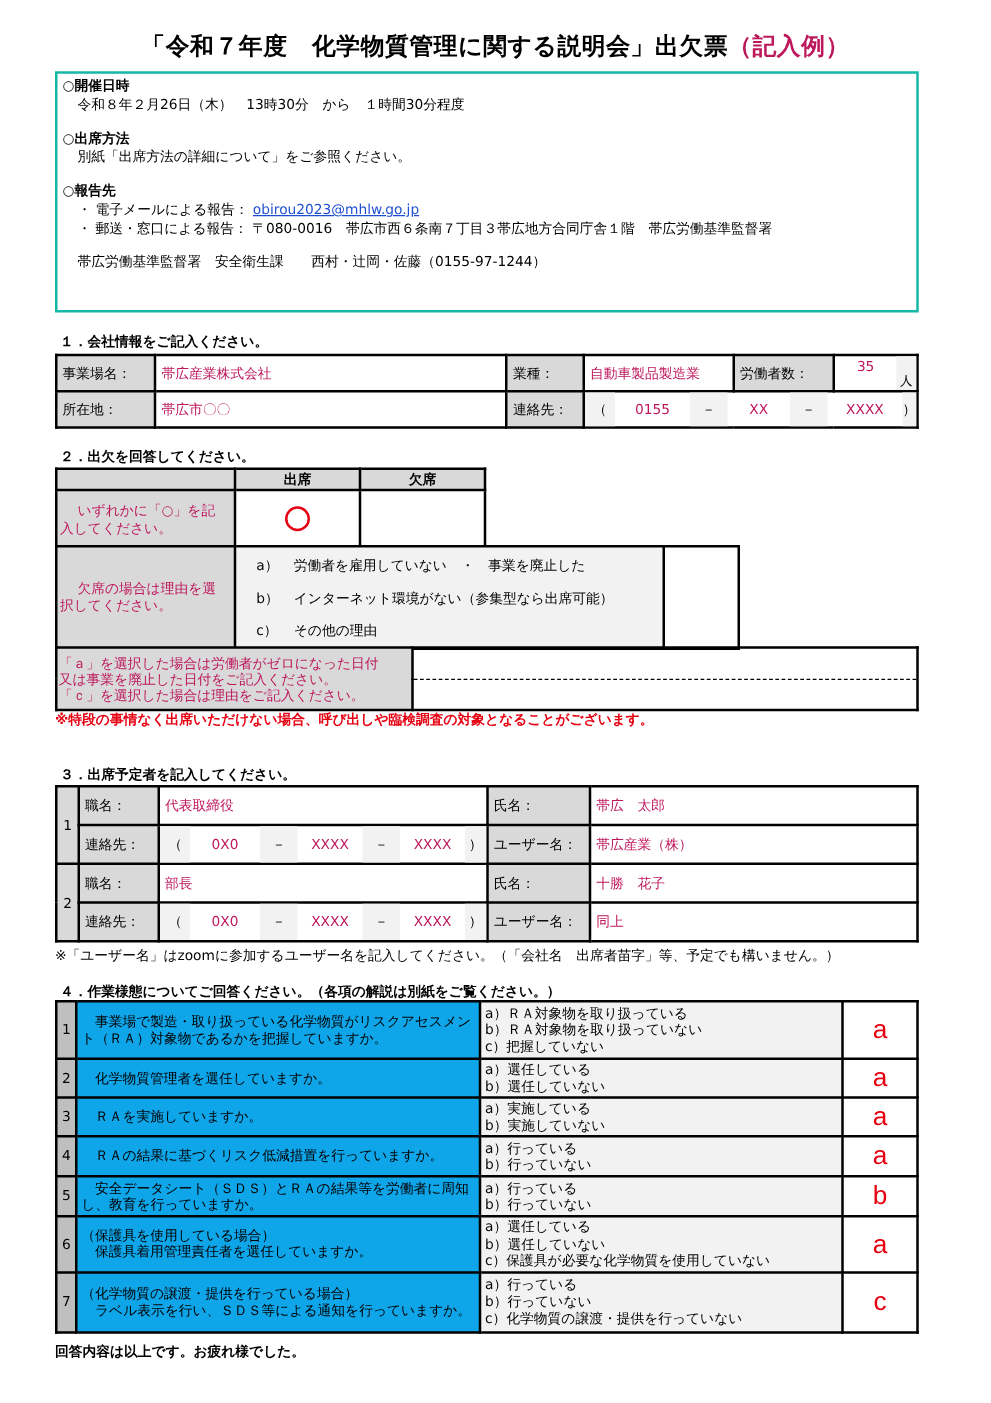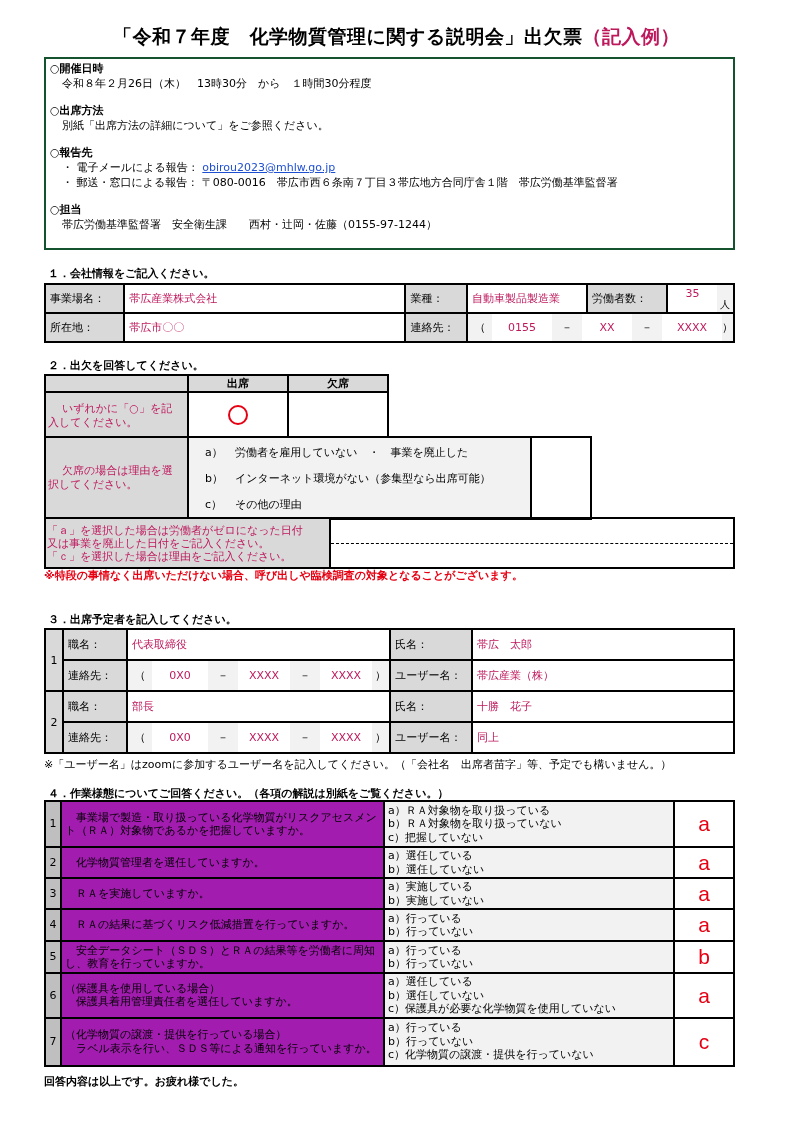--- a/index.html
+++ b/index.html
@@ -7,21 +7,21 @@
   body { font-family: "DejaVu Sans", "Liberation Sans", sans-serif; color: #000; position: relative; overflow: hidden; }
   .red { color: #be185d; }
   .bold { font-weight: normal; }
   .gray { background: #d9d9d9; }
   .lgray { background: #f2f2f2; }
 
   
   .title { position: absolute; left: 0; top: 24px; width: 793px; text-align: center; font-size: 19px; font-weight: bold; letter-spacing: 0.5px; }
 
   
-  .info-box { position: absolute; left: 44px; top: 57px; width: 691px; height: 193px; border: 2px solid #14532d; padding: 2px 4px; font-size: 11px; line-height: 15px; }
+  .info-box { position: absolute; left: 44px; top: 57px; width: 691px; height: 193px; border: 2px solid #14b8a6; padding: 2px 4px; font-size: 11px; line-height: 15px; }
   .info-box .hdr { font-weight: bold; }
   .info-box .ln { padding-left: 12px; }
   .info-box .gap { height: 12px; }
   .link { color: #1f4fd1; text-decoration: underline; }
 
   .sec-title { position: absolute; left: 48px; font-size: 11px; font-weight: bold; }
 
   table { border-collapse: collapse; position: absolute; font-size: 11px; }
   td { border: 2px solid #000; padding: 0 4px; vertical-align: middle; height: 28px; }
 
@@ -38,21 +38,21 @@
   
   #t3 { left: 44px; top: 628px; width: 691px; }
   #t3 td { height: 31px; }
   .note3 { position: absolute; left: 44px; top: 757px; font-size: 11px; }
 
   
   #t4 { left: 44px; top: 800px; width: 691px; }
   #t4 td { font-size: 11px; line-height: 13.5px; padding: 1px 3px; }
   #t4 td.num { width: 16px; background: #bfbfbf; text-align: center; padding: 0; }
   #t4 td.ans { width: 60px; background: #fff; text-align: center; font-size: 21px; color: #e60012; font-family: "Liberation Sans", sans-serif; }
-  #t4 td.q { width: 323px; background: #a21caf; }
+  #t4 td.q { width: 323px; background: #0ea5e9; }
   #t4 td.opts { background: #f2f2f2; }
   .closing { position: absolute; left: 44px; top: 1074px; font-size: 11px; font-weight: bold; }
 </style>
 </head>
 <body>
 
 <div class="title">
   <span>「令和７年度　化学物質管理に関する説明会」出欠票</span><span class="red">（記入例）</span>
 </div>
 
@@ -60,21 +60,20 @@
   <div class="hdr">○開催日時</div>
   <div class="ln">令和８年２月26日（木）　13時30分　から　１時間30分程度</div>
   <div class="gap"></div>
   <div class="hdr">○出席方法</div>
   <div class="ln">別紙「出席方法の詳細について」をご参照ください。</div>
   <div class="gap"></div>
   <div class="hdr">○報告先</div>
   <div class="ln"><span>・ 電子メールによる報告：</span> <a class="link">obirou2023@mhlw.go.jp</a></div>
   <div class="ln"><span>・ 郵送・窓口による報告：</span> <span>〒080-0016　帯広市西６条南７丁目３帯広地方合同庁舎１階　帯広労働基準監督署</span></div>
   <div class="gap"></div>
-  <div class="hdr">○担当</div>
   <div class="ln">帯広労働基準監督署　安全衛生課　　西村・辻岡・佐藤（0155-97-1244）</div>
 </div>
 
 <div class="sec-title" style="top:266px;">１．会社情報をご記入ください。</div>
 <table id="t1">
   <tbody>
       <tr>
     <td class="gray" style="width:80px;">事業場名：</td>
     <td class="red bold" style="width:285px;">帯広産業株式会社</td>
     <td class="gray" style="width:62px;">業種：</td>

